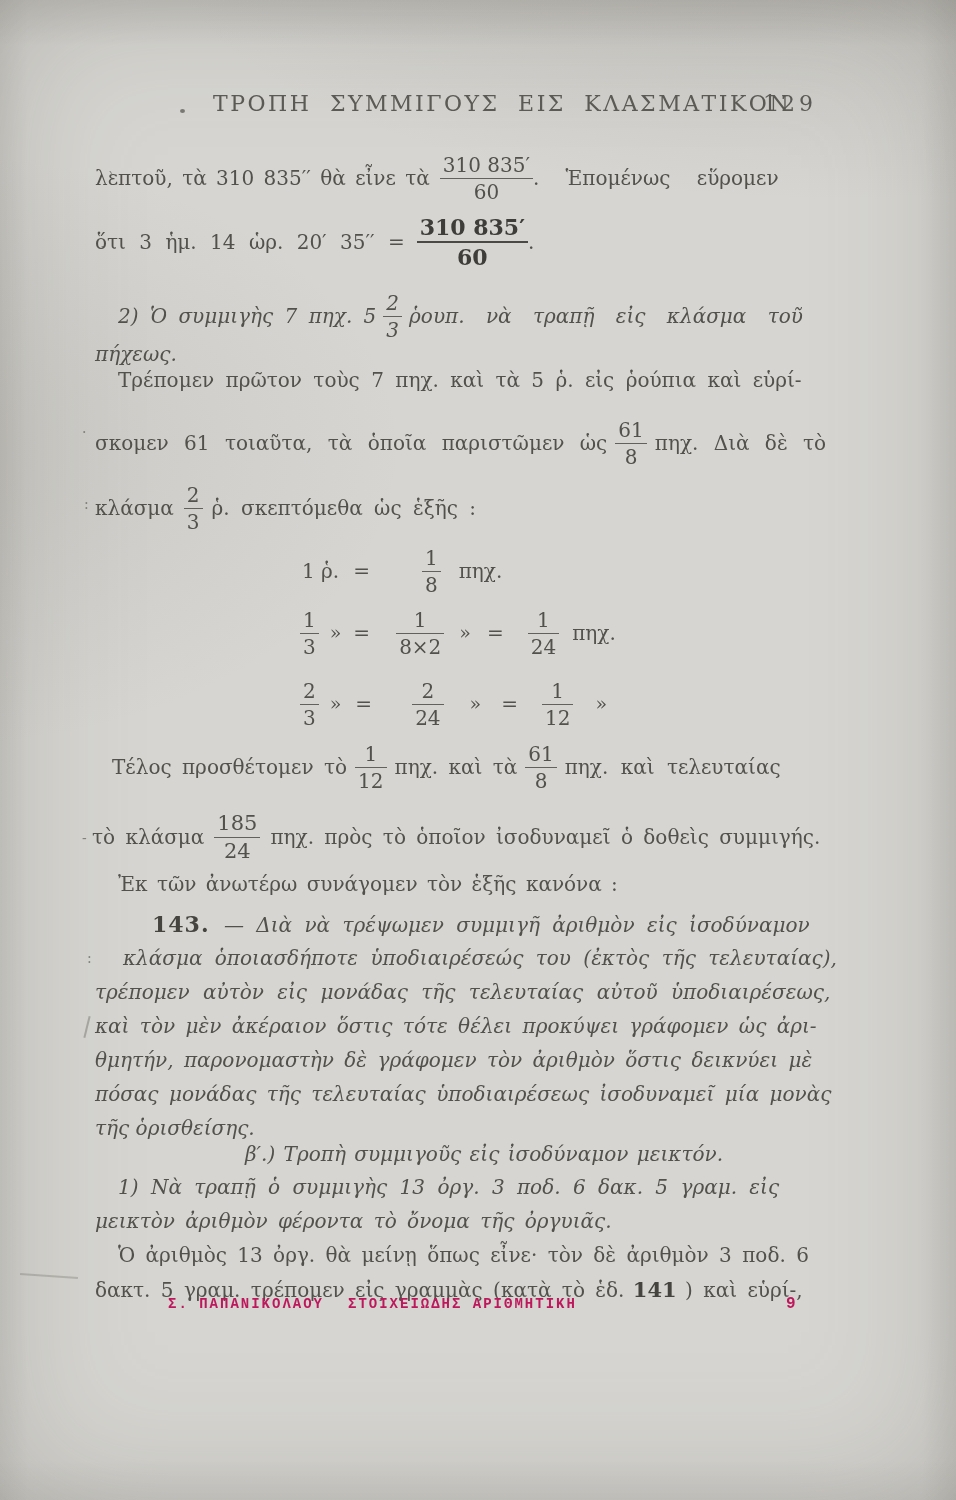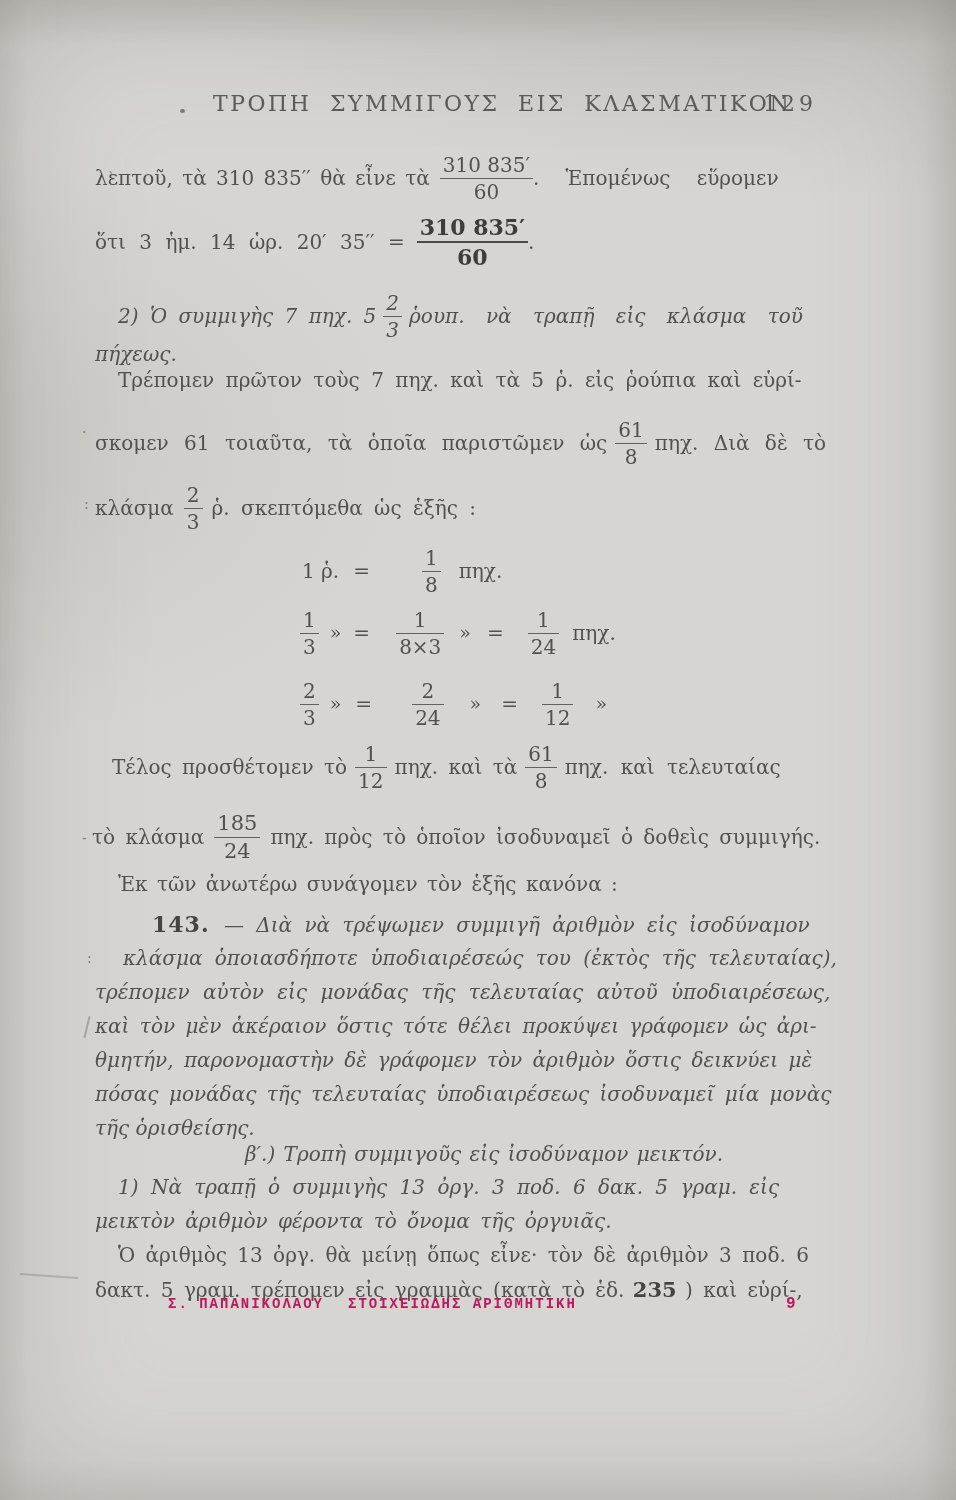--- a/index.html
+++ b/index.html
@@ -111,21 +111,21 @@
   <span class="frac">
     <span class="num">1</span>
     <span class="bar"></span>
     <span class="den">3</span>
   </span>
   <span class="guill" style="margin-left:11px;">»</span>
   <span style="margin-left:12px;">=</span>
   <span class="frac" style="margin-left:26px;">
     <span class="num">1</span>
     <span class="bar"></span>
-    <span class="den">8×3</span>
+    <span class="den">8×2</span>
   </span>
   <span class="guill" style="margin-left:15px;">»</span>
   <span style="margin-left:16px;">=</span>
   <span class="frac" style="margin-left:24px;">
     <span class="num">1</span>
     <span class="bar"></span>
     <span class="den">24</span>
   </span>
   <span style="margin-left:13px;">πηχ.</span>
 </div>
@@ -192,21 +192,21 @@
 <div class="ln i" style="left:95px;top:1082px;word-spacing:4px;">πόσας μονάδας τῆς τελευταίας ὑποδιαιρέσεως ἰσοδυναμεῖ μία μονὰς</div>
 <div class="ln i" style="left:95px;top:1116px;">τῆς ὁρισθείσης.</div>
 
 <div class="ln i" style="left:245px;top:1142px;word-spacing:2px;">β′.) Τροπὴ συμμιγοῦς εἰς ἰσοδύναμον μεικτόν.</div>
 
 <div class="ln i" style="left:118px;top:1175px;word-spacing:6px;">1) Νὰ τραπῇ ὁ συμμιγὴς 13 ὀργ. 3 ποδ. 6 δακ. 5 γραμ. εἰς</div>
 <div class="ln i" style="left:95px;top:1209px;word-spacing:4px;">μεικτὸν ἀριθμὸν φέροντα τὸ ὄνομα τῆς ὀργυιᾶς.</div>
 <div class="ln" style="left:118px;top:1243px;word-spacing:4px;">Ὁ ἀριθμὸς 13 ὀργ. θὰ μείνῃ ὅπως εἶνε· τὸν δὲ ἀριθμὸν 3 ποδ. 6</div>
 <div class="ln" style="left:95px;top:1277px;">
   <span style="word-spacing:4px;">δακτ. 5 γραμ. τρέπομεν εἰς γραμμὰς (κατὰ τὸ ἑδ.</span>
-  <span style="font-weight:bold;color:#45443f;font-size:21px;margin:0 2px;">235</span>
+  <span style="font-weight:bold;color:#45443f;font-size:21px;margin:0 2px;">141</span>
   <span style="word-spacing:4px;">) καὶ εὑρί-,</span>
 </div>
 
 <div class="ln footer" style="left:168px;top:1296px;">Σ. ΠΑΠΑΝΙΚΟΛΑΟΥ</div>
 <div class="ln footer" style="left:348px;top:1296px;">ΣΤΟΙΧΕΙΩΔΗΣ ΑΡΙΘΜΗΤΙΚΗ</div>
 <div class="ln footer" style="left:786px;top:1294px;font-size:16px;">9</div>
 
 <span class="mark" style="left:108px;top:170px;">ˋ</span>
 <span class="mark" style="left:101px;top:238px;">-</span>
 <span class="mark" style="left:103px;top:346px;">.</span>

